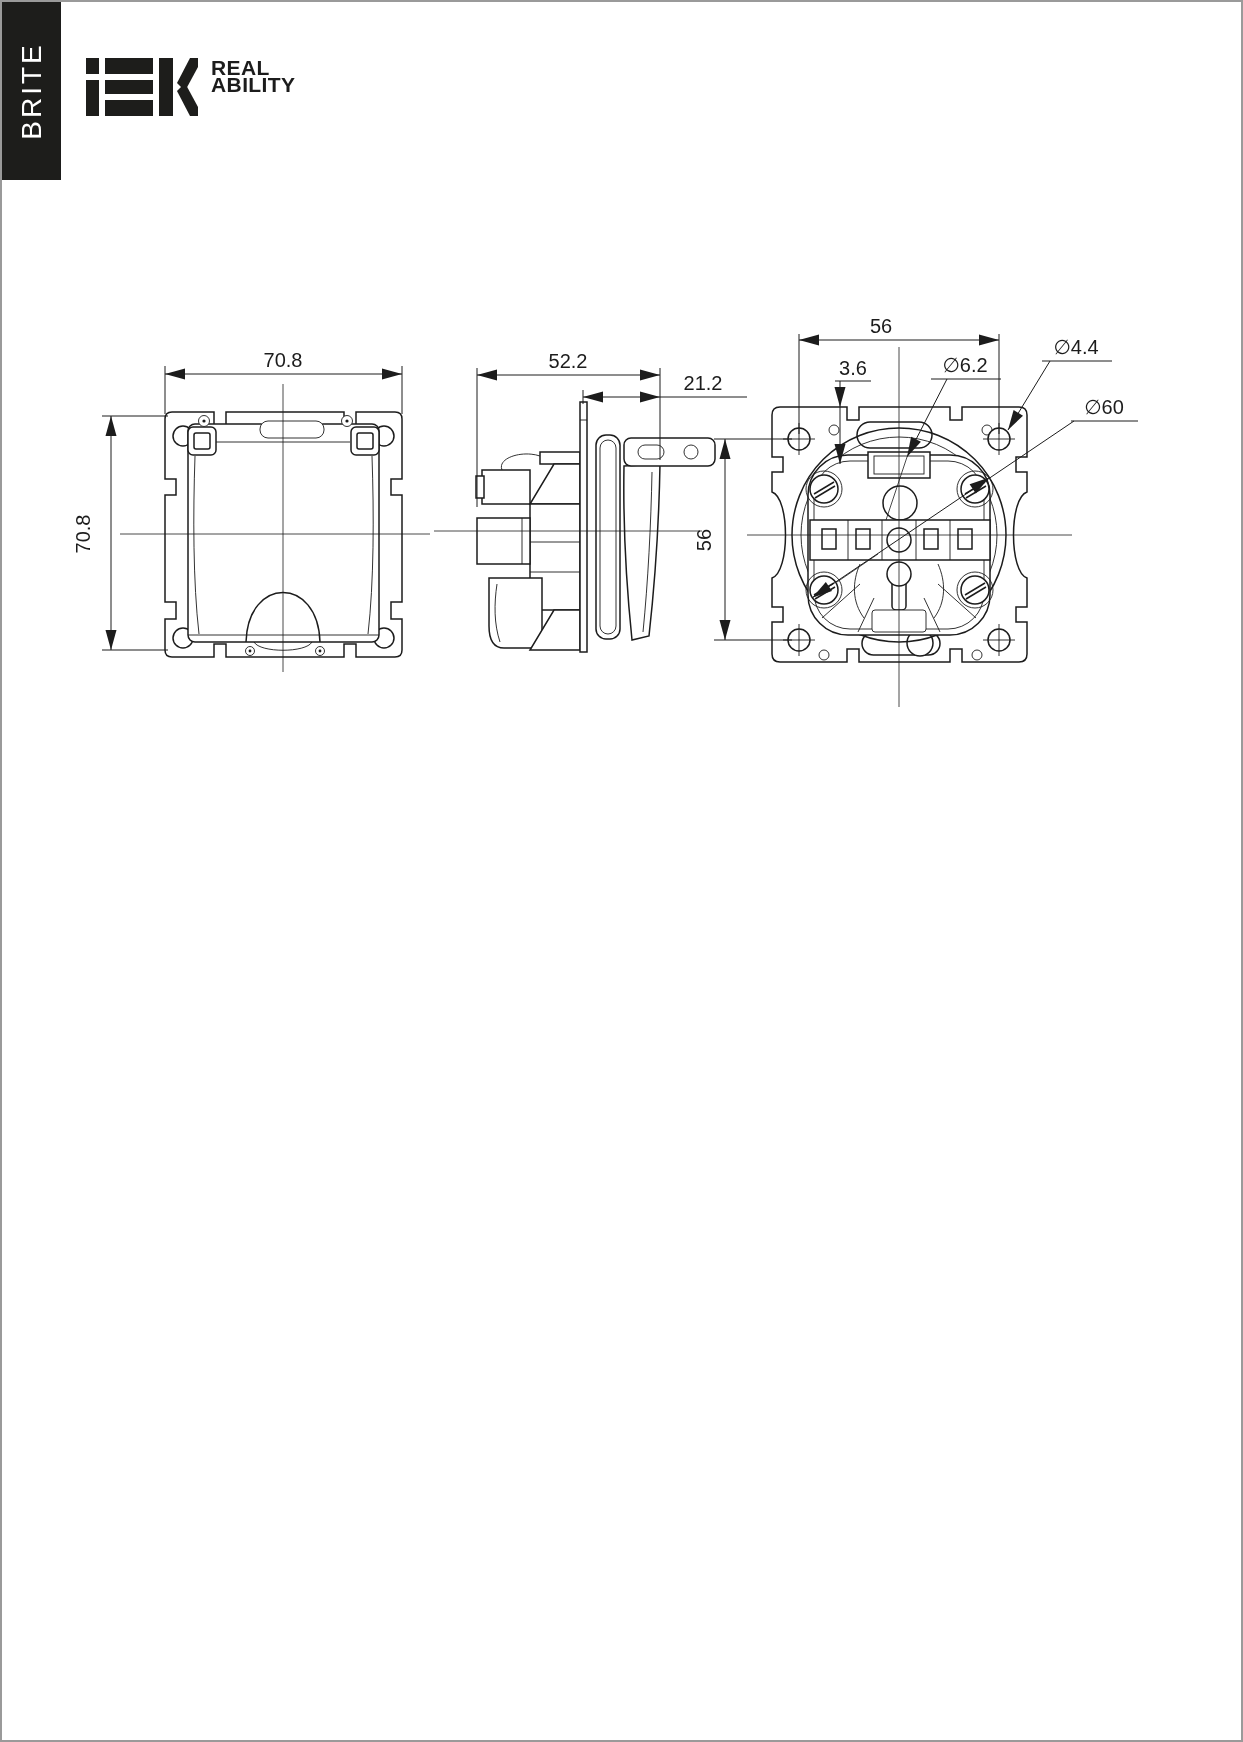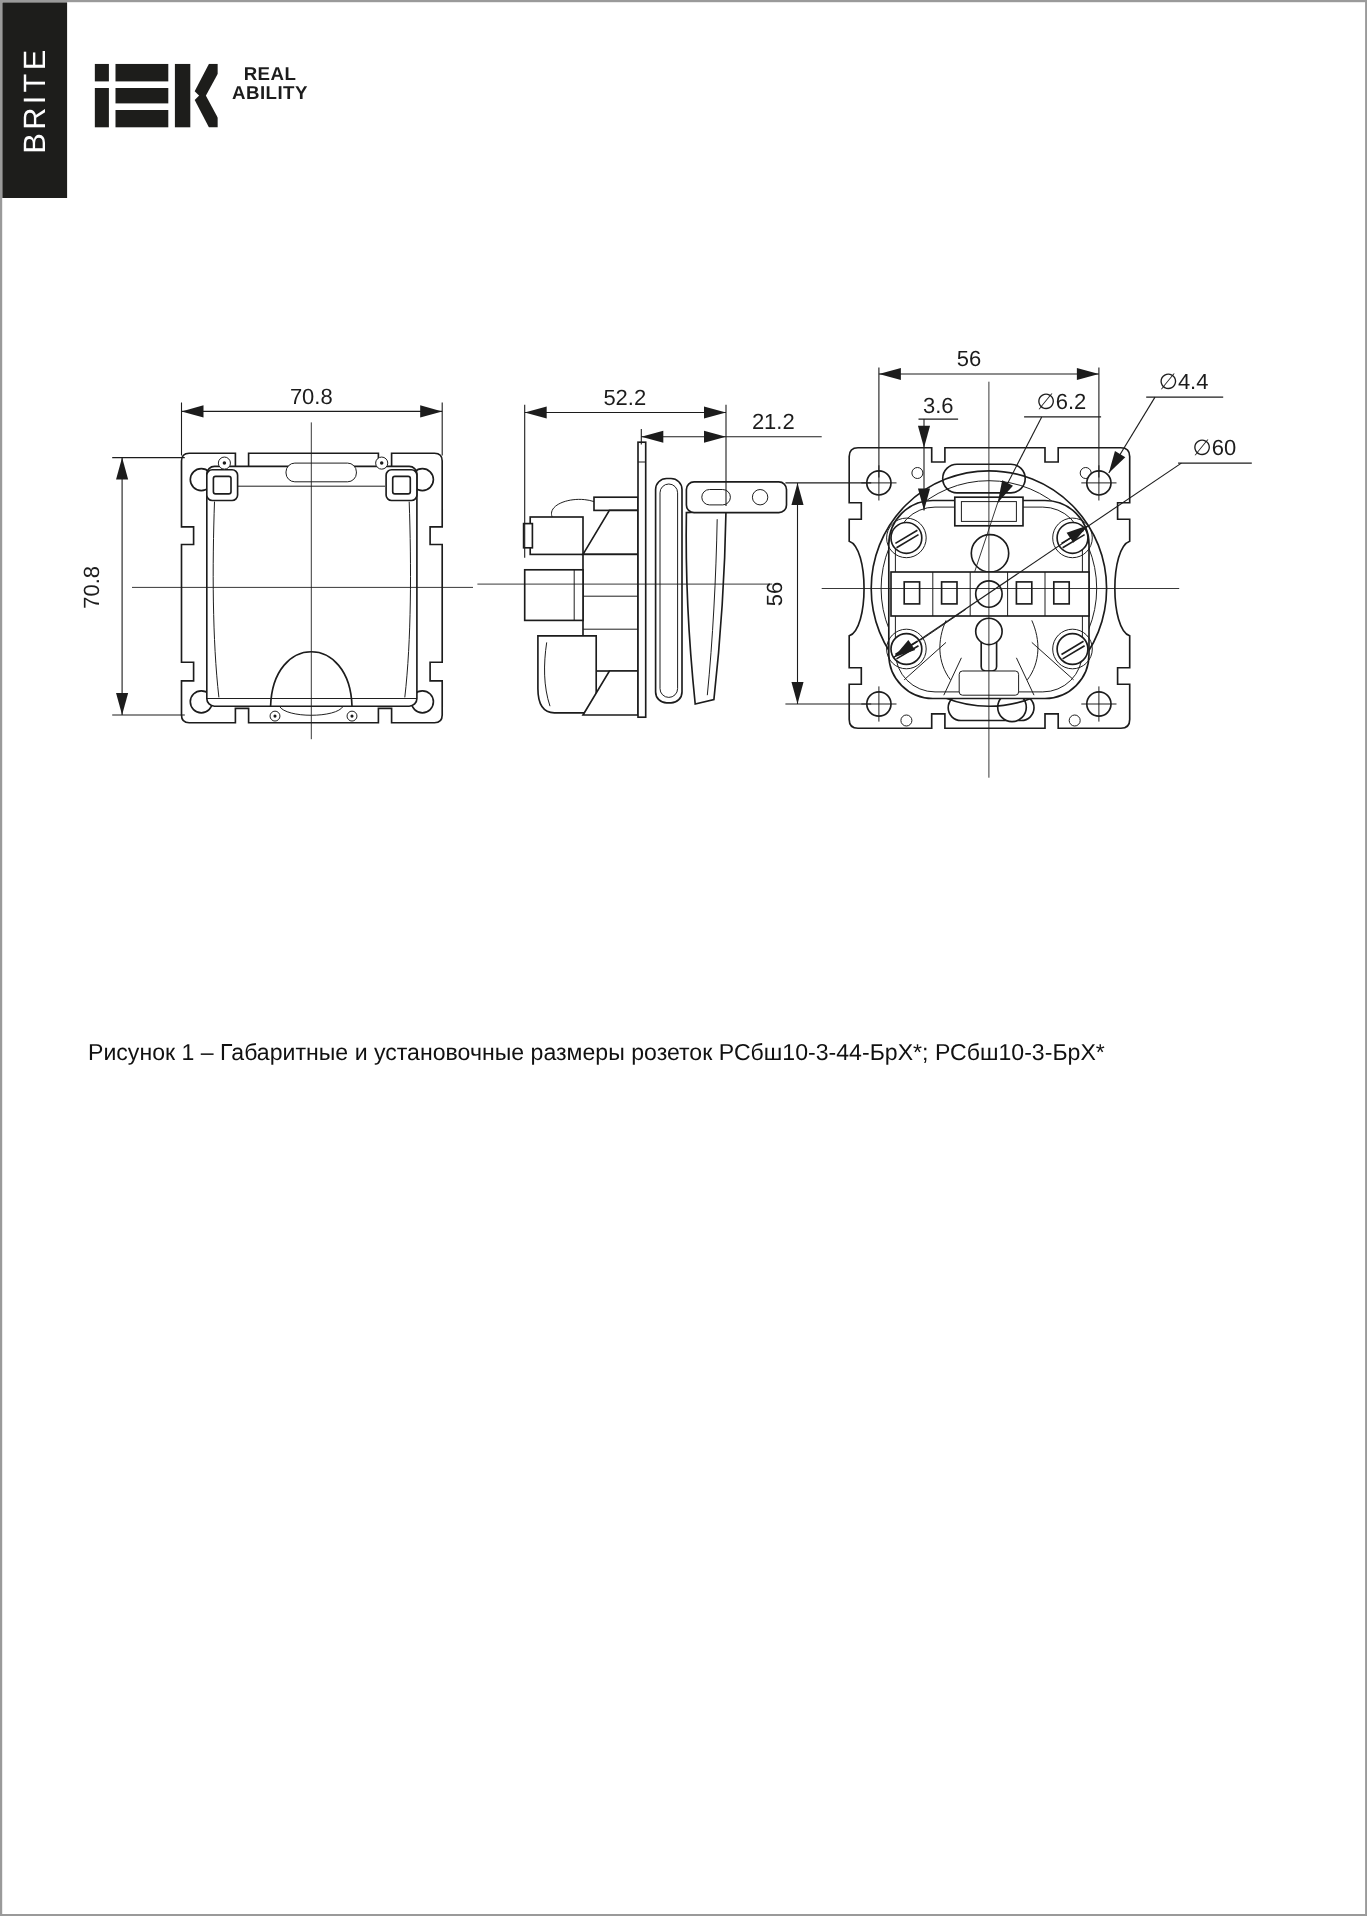--- a/index.html
+++ b/index.html
@@ -10,21 +10,21 @@
   }
   .brite-bar{
     position:absolute;left:0;top:0;width:59px;height:178px;background:#1d1d1b;
     display:flex;align-items:center;justify-content:center;
   }
   .brite-bar span{
     transform:rotate(-90deg);white-space:nowrap;color:#ffffff;
     font-size:28px;letter-spacing:3px;font-weight:400;
   }
   .logo{position:absolute;left:84px;top:56px;}
-  .tagline{position:absolute;left:209px;top:57px;font-weight:bold;font-size:17px;line-height:17px;letter-spacing:.4px;text-align:center;}
+  .tagline{position:absolute;left:209px;top:57px;font-weight:bold;font-size:21px;line-height:17px;letter-spacing:.4px;}
   .drawings{position:absolute;left:0;top:250px;}
   .caption{position:absolute;left:78px;top:944px;font-size:21px;color:#111;}
   svg{display:block;}
   .ln{stroke:#1c1c1c;fill:none;stroke-width:1.5;}
   .lnw{stroke:#1c1c1c;fill:#ffffff;stroke-width:1.5;}
   .thin{stroke:#1c1c1c;fill:none;stroke-width:0.9;}
   .thinw{stroke:#1c1c1c;fill:#ffffff;stroke-width:0.9;}
   .cl{stroke:#1c1c1c;fill:none;stroke-width:0.8;}
   .dim{stroke:#1c1c1c;fill:none;stroke-width:1;}
   .arr{fill:#1c1c1c;stroke:none;}
@@ -305,15 +305,14 @@
         <text class="dim-label" x="1102" y="162" text-anchor="middle">∅60</text>
         <line class="dim" x1="1069" y1="169" x2="1136" y2="169"></line>
         <line class="dim" x1="1072" y1="169" x2="810" y2="346"></line>
         <polygon class="arr" points="987.3,225.6 973.8,241.4 967.6,232.3"></polygon>
         <polygon class="arr" points="810.3,345.7 830,338.9 823.8,329.9"></polygon>
       </g>
     </g>
   </svg>
   </div>
 
-  <div class="caption">Рисунок 1 – Габаритные и установочные размеры розеток РСбш10-3-44-БрХ*; РСбш10-3-БрХ*</div>
 
 </div>
 
 </body></html>

